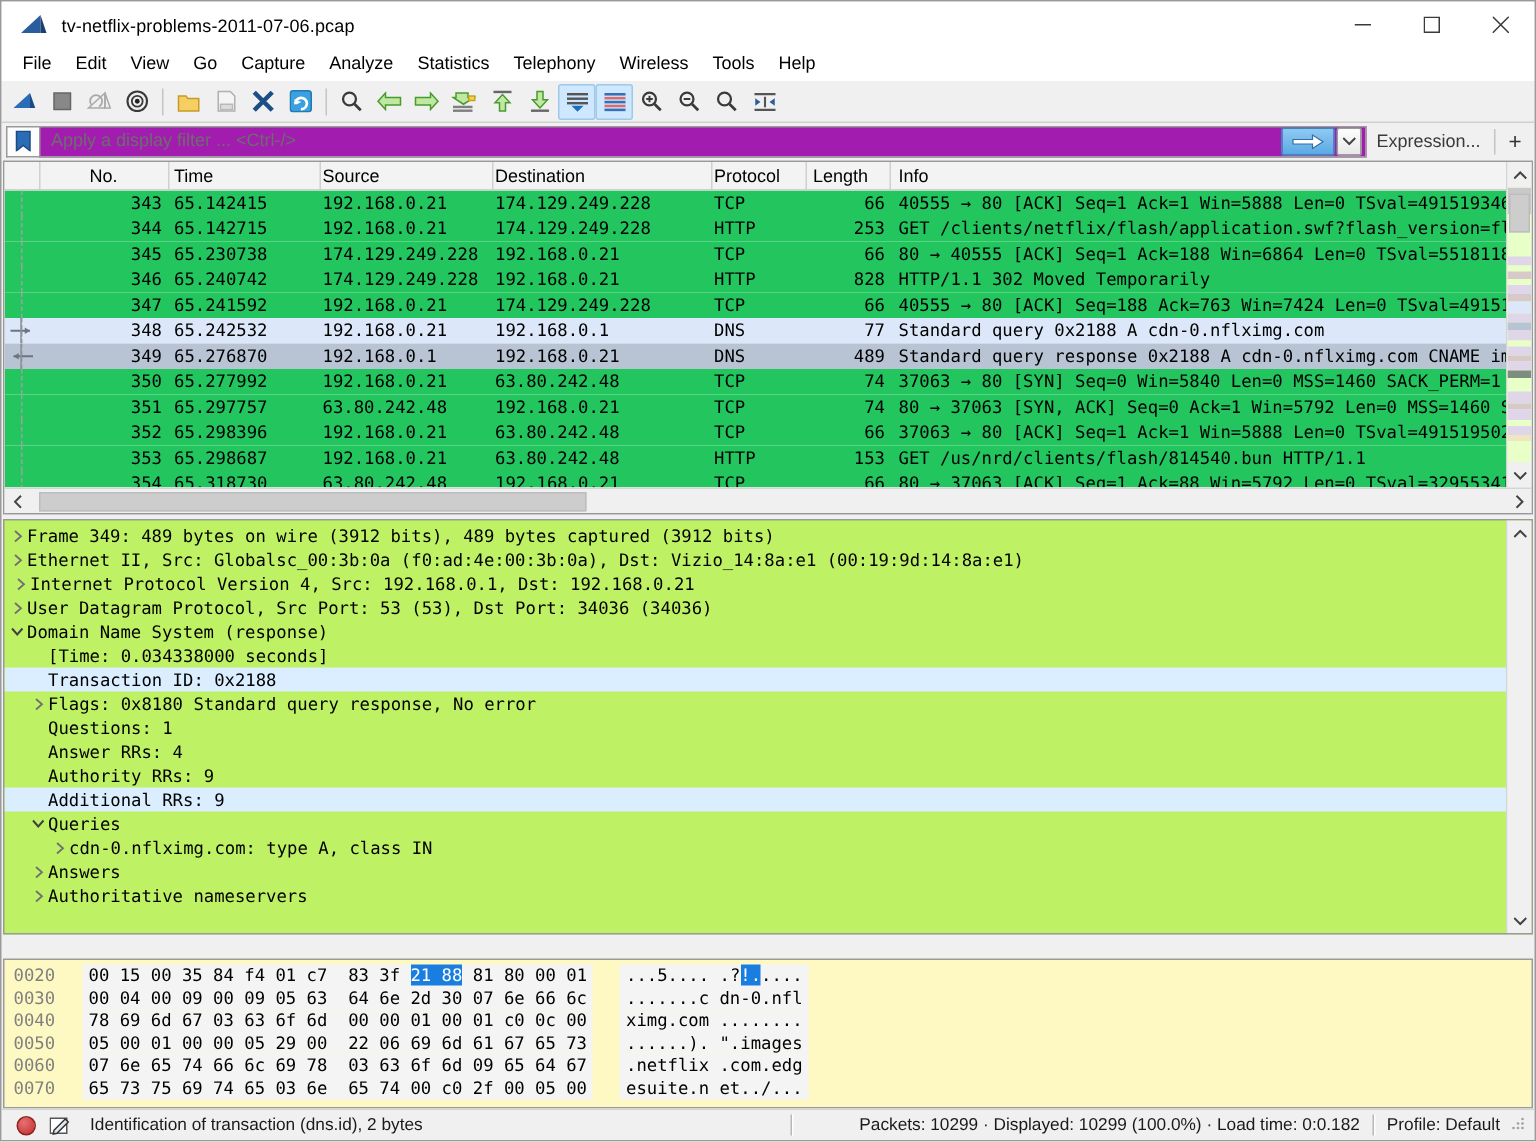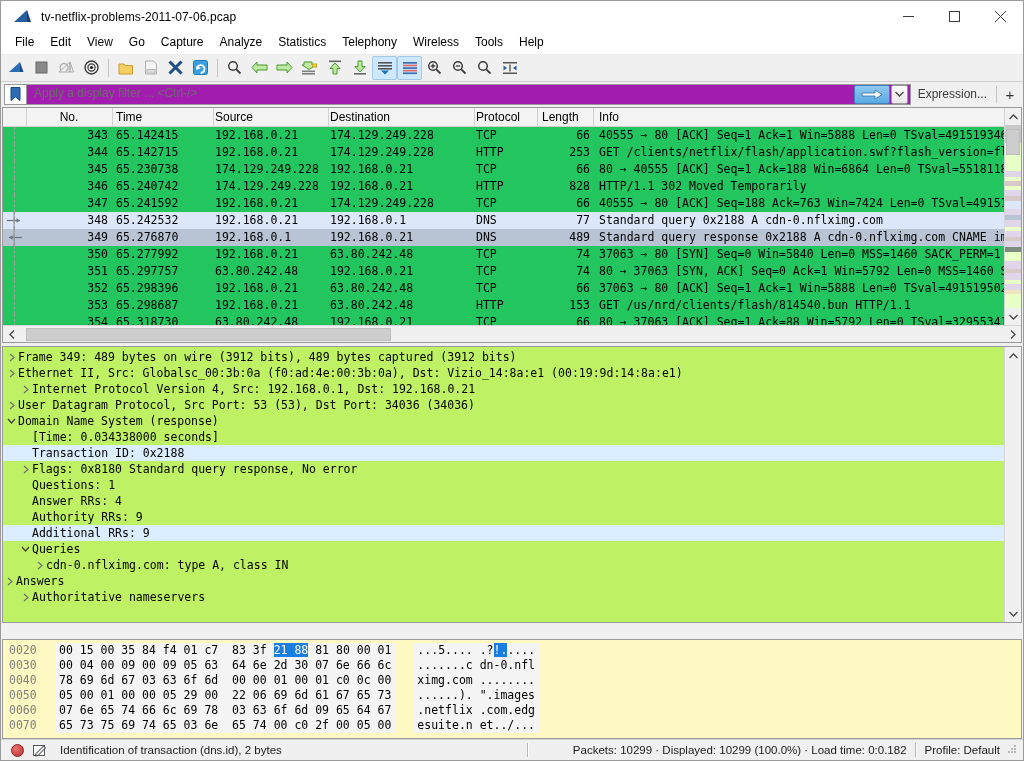--- a/index.html
+++ b/index.html
@@ -705,21 +705,21 @@
           <span class="dp-text">Frame 349: 489 bytes on wire (3912 bits), 489 bytes captured (3912 bits)</span>
         </div>
         <div class="dp-row" style="padding-left: 2px;">
           <div class="dp-exp">
             <svg width="8" height="9" viewBox="0 0 8 9">
               <path d="M2 1 L6 4.5 L2 8" fill="none" stroke="#707070" stroke-width="1.2"></path>
             </svg>
           </div>
           <span class="dp-text">Ethernet II, Src: Globalsc_00:3b:0a (f0:ad:4e:00:3b:0a), Dst: Vizio_14:8a:e1 (00:19:9d:14:8a:e1)</span>
         </div>
-        <div class="dp-row" style="padding-left: 16px;">
+        <div class="dp-row" style="padding-left: 4px;">
           <div class="dp-exp">
             <svg width="8" height="9" viewBox="0 0 8 9">
               <path d="M2 1 L6 4.5 L2 8" fill="none" stroke="#707070" stroke-width="1.2"></path>
             </svg>
           </div>
           <span class="dp-text">Internet Protocol Version 4, Src: 192.168.0.1, Dst: 192.168.0.21</span>
         </div>
         <div class="dp-row" style="padding-left: 2px;">
           <div class="dp-exp">
             <svg width="8" height="9" viewBox="0 0 8 9">
@@ -777,21 +777,21 @@
           <span class="dp-text">Queries</span>
         </div>
         <div class="dp-row" style="padding-left: 30px;">
           <div class="dp-exp">
             <svg width="8" height="9" viewBox="0 0 8 9">
               <path d="M2 1 L6 4.5 L2 8" fill="none" stroke="#707070" stroke-width="1.2"></path>
             </svg>
           </div>
           <span class="dp-text">cdn-0.nflximg.com: type A, class IN</span>
         </div>
-        <div class="dp-row" style="">
+        <div class="dp-row" style="padding-left: 16px;">
           <div class="dp-exp">
             <svg width="8" height="9" viewBox="0 0 8 9">
               <path d="M2 1 L6 4.5 L2 8" fill="none" stroke="#707070" stroke-width="1.2"></path>
             </svg>
           </div>
           <span class="dp-text">Answers</span>
         </div>
         <div class="dp-row" style="padding-left: 16px;">
           <div class="dp-exp">
             <svg width="8" height="9" viewBox="0 0 8 9">

